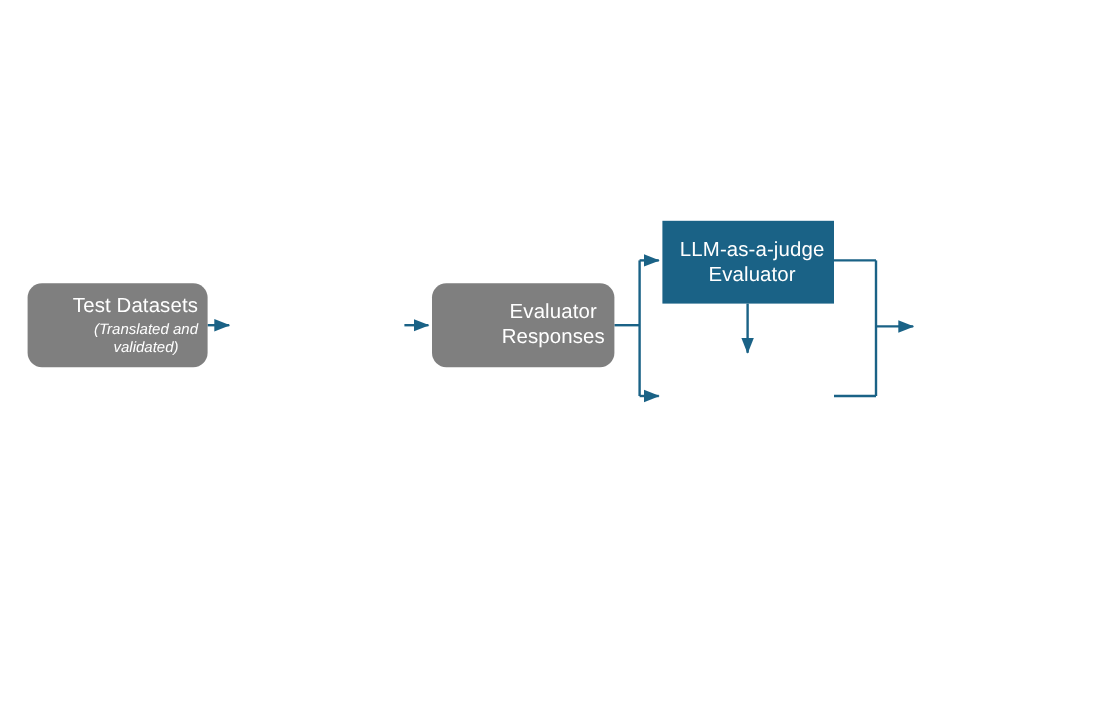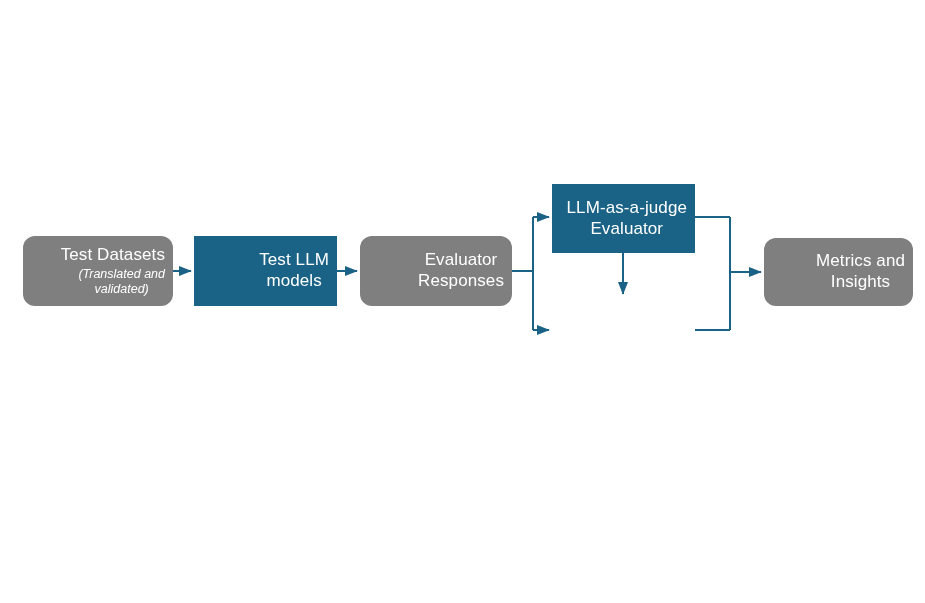--- a/index.html
+++ b/index.html
@@ -111,34 +111,26 @@
       <line x1="730" y1="272" x2="761" y2="272" stroke="#1a6286" stroke-width="2" marker-end="url(#arrowhead)"></line>
     </g>
   </svg>
 
   <div class="node gray" id="node-test-datasets">
     <div class="node-title">Test Datasets</div>
     <div class="node-sub">(Translated and
 validated)</div>
   </div>
 
-  <div class="node teal" id="node-test-llm-models">
-    <div class="node-title">Test LLM
-models</div>
-  </div>
 
   <div class="node gray" id="node-generated-responses">
     <div class="node-title">Evaluator
 Responses</div>
   </div>
 
   <div class="node teal" id="node-llm-judge">
     <div class="node-title">LLM-as-a-judge
 Evaluator</div>
   </div>
 
 
-  <div class="node gray" id="node-metrics">
-    <div class="node-title">Metrics and
-Insights</div>
-  </div>
 
 </div>
 
 </body></html>

